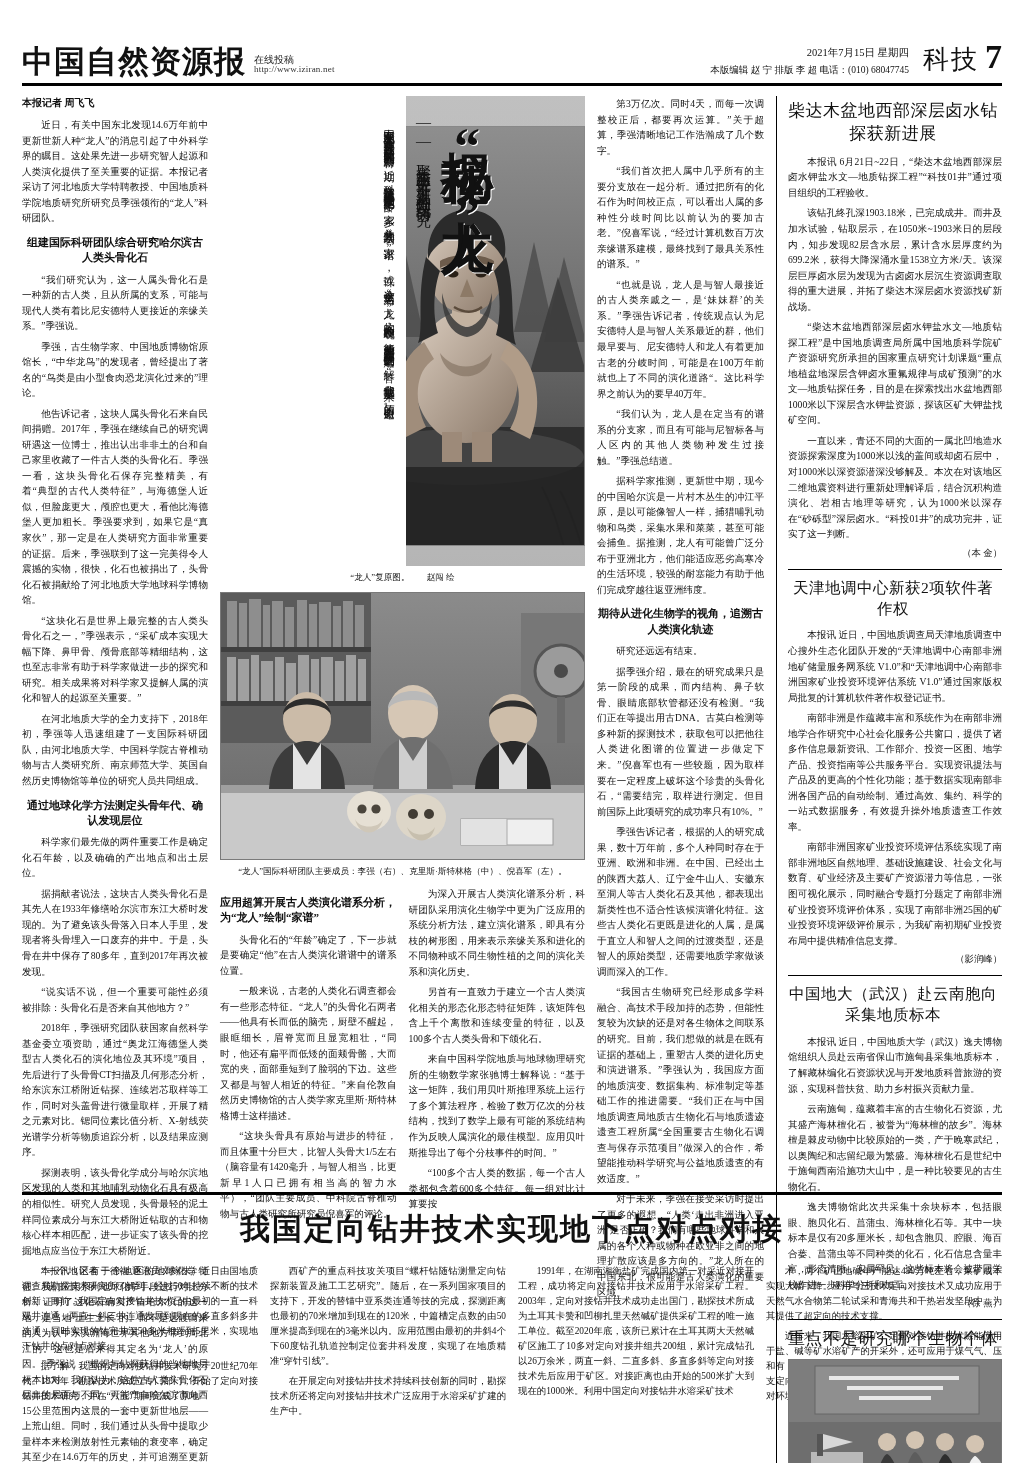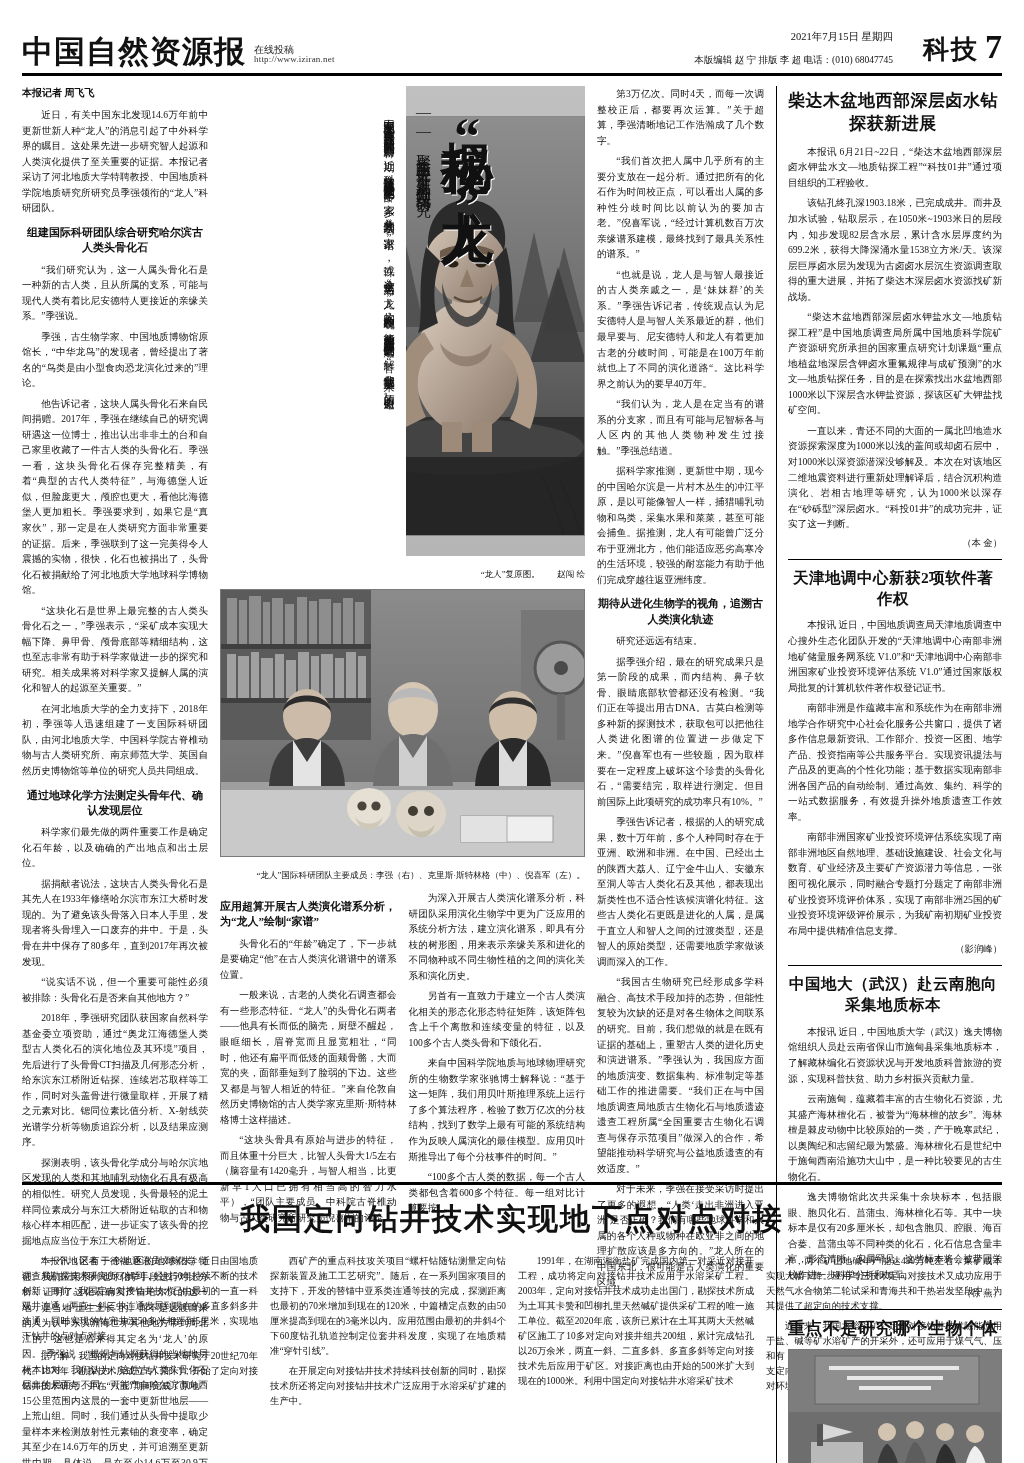--- a/index.html
+++ b/index.html
@@ -9,21 +9,21 @@
     height: 1463px;
     background: #ffffff;
     font-family: "Liberation Serif", "DejaVu Serif", serif;
     color: #111;
     position: relative;
     overflow: hidden;
   }
   .page {
     width: 1024px;
     height: 1328px;
-    padding: 18px 22px 10px 22px;
+    padding: 28px 22px 10px 22px;
     position: relative;
   }
 
   
   .masthead {
     display: flex;
     align-items: flex-end;
     border-bottom: 3px solid #000;
     padding-bottom: 6px;
     position: relative;
@@ -41,29 +41,29 @@
     line-height: 1.1;
     padding-bottom: 2px;
   }
   .online-sub .s1 { font-size: 10px; color: #222; display: block; }
   .online-sub .s2 { font-size: 9px; color: #333; display: block; letter-spacing: .2px; }
   .mast-right {
     margin-left: auto;
     text-align: right;
     padding-bottom: 0px;
   }
-  .mast-date { font-size: 10.5px; margin-bottom: 10px; }
+  .mast-date { font-size: 10.5px; margin-bottom: 4px; }
   .mast-credits { font-size: 9.5px; }
   .section-box {
     display: flex;
     align-items: baseline;
     margin-left: 14px;
     padding-bottom: 0px;
   }
-  .section-name { font-size: 26px; font-weight: bold; letter-spacing: 2px; margin-left: 16px; }
+  .section-name { font-size: 26px; font-weight: normal; letter-spacing: 2px; }
   .section-page { font-size: 34px; font-weight: bold; margin-left: 6px; line-height: .9; }
 
   
   .body-grid {
     display: grid;
     grid-template-columns: 186px 1fr 186px 1fr 226px;
     column-gap: 12px;
     margin-top: 10px;
     height: 1090px;
   }
@@ -159,23 +159,23 @@
     right: 0; top: 30px;
     width: 232px; height: 420px;
     z-index: 2;
     background: #555;
     overflow: hidden;
     border: 1px solid #888;
   }
   .hero-photo svg { display: block; }
   .photo-cap {
     font-size: 8.6px;
-    text-align: right;
+    text-align: center;
     color: #111;
-    margin: 13px 0 8px 0;
+    margin: 6px 0 8px 0;
   }
 
   
   .group-photo {
     width: 100%;
     height: 268px;
     background: #6d6d6d;
     overflow: hidden;
     border: 1px solid #7a7a7a;
   }
@@ -183,21 +183,21 @@
   .two-col-under {
     display: grid;
     grid-template-columns: 1fr 1fr;
     column-gap: 12px;
     margin-top: 4px;
   }
 
   
   .rh {
     font-size: 17px;
-    font-weight: bold;
+    font-weight: normal;
     line-height: 1.35;
     text-align: center;
     margin: 4px 4px 8px 0;
     letter-spacing: .5px;
   }
   .rh.small { font-size: 15.5px; }
   .rule-d { border-top: 1px solid #000; margin: 9px 0 8px 0; }
   .signoff { font-size: 9.4px; text-align: right; margin-top: 2px; }
   .camp-photo {
     width: 100%; height: 148px;

